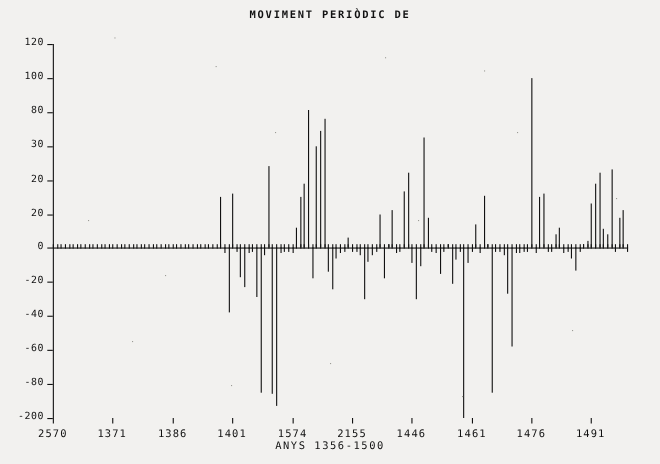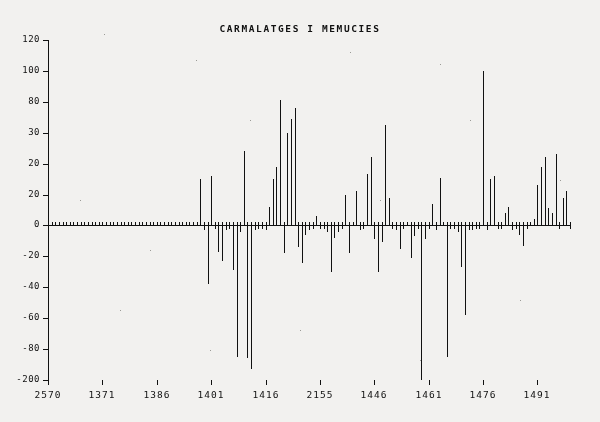--- a/index.html
+++ b/index.html
@@ -83,26 +83,27 @@
     position:absolute;
     width:1px;height:1px;
     background:#9b9b96;
   }
 </style>
 </head>
 <body>
 
 <div id="chart-root">
 
-  <div class="title l2">CARMALATGES I MEMUCIES</div>
+  <div class="title l1">MOVIMENT PERIÒDIC DE</div>
 
   <div class="axis-v"></div>
 
   <div class="plot" id="plot"></div>
 
+  <div class="xlabel">ANYS 1356-1500</div>
 <div class="baseline" style="left: 48px; top: 225.455px; width: 522px;"></div>
     <div class="ytick" style="left: 43px; top: 380px;"></div>
     <div class="ytick-label" style="left: 4px; top: 374px;">-200</div>
     <div class="ytick" style="left: 43px; top: 349px;"></div>
     <div class="ytick-label" style="left: 4px; top: 343px;">-80</div>
     <div class="ytick" style="left: 43px; top: 318px;"></div>
     <div class="ytick-label" style="left: 4px; top: 312px;">-60</div>
     <div class="ytick" style="left: 43px; top: 287px;"></div>
     <div class="ytick-label" style="left: 4px; top: 281px;">-40</div>
     <div class="ytick" style="left: 43px; top: 256px;"></div>
@@ -123,21 +124,21 @@
     <div class="ytick-label" style="left: 4px; top: 34px;">120</div>
     <div class="xtick" style="left: 48px; top: 380px;"></div>
     <div class="xtick-label" style="left: 28px; top: 389px;">2570</div>
     <div class="xtick" style="left: 102px; top: 380px;"></div>
     <div class="xtick-label" style="left: 82px; top: 389px;">1371</div>
     <div class="xtick" style="left: 157px; top: 380px;"></div>
     <div class="xtick-label" style="left: 137px; top: 389px;">1386</div>
     <div class="xtick" style="left: 211px; top: 380px;"></div>
     <div class="xtick-label" style="left: 191px; top: 389px;">1401</div>
     <div class="xtick" style="left: 266px; top: 380px;"></div>
-    <div class="xtick-label" style="left: 246px; top: 389px;">1416</div>
+    <div class="xtick-label" style="left: 246px; top: 389px;">1574</div>
     <div class="xtick" style="left: 320px; top: 380px;"></div>
     <div class="xtick-label" style="left: 300px; top: 389px;">2155</div>
     <div class="xtick" style="left: 374px; top: 380px;"></div>
     <div class="xtick-label" style="left: 354px; top: 389px;">1446</div>
     <div class="xtick" style="left: 429px; top: 380px;"></div>
     <div class="xtick-label" style="left: 409px; top: 389px;">1461</div>
     <div class="xtick" style="left: 483px; top: 380px;"></div>
     <div class="xtick-label" style="left: 463px; top: 389px;">1476</div>
     <div class="xtick" style="left: 537px; top: 380px;"></div>
     <div class="xtick-label" style="left: 517px; top: 389px;">1491</div>

